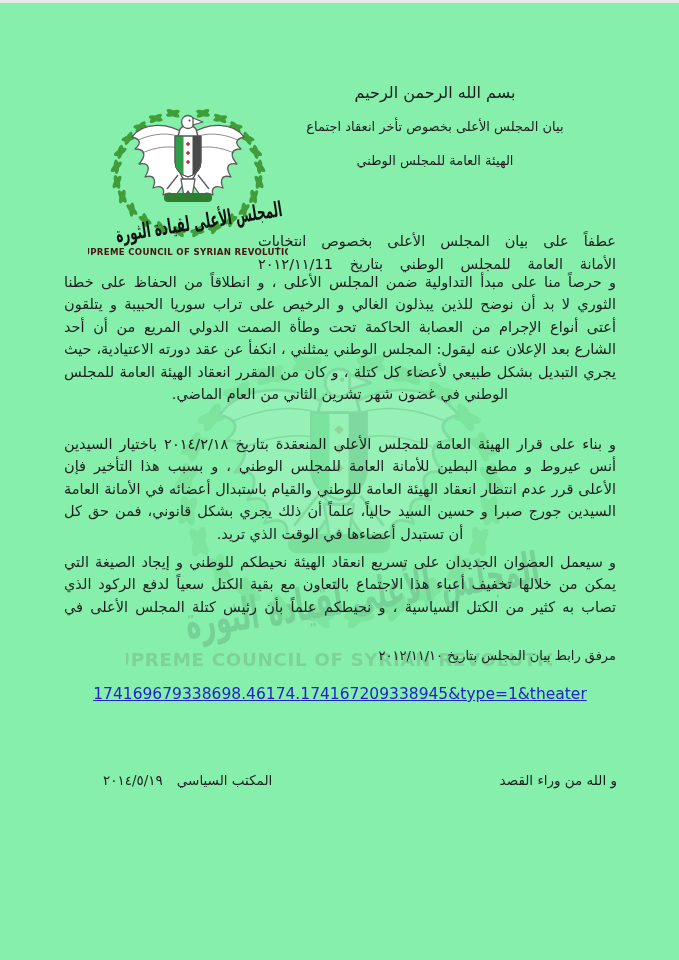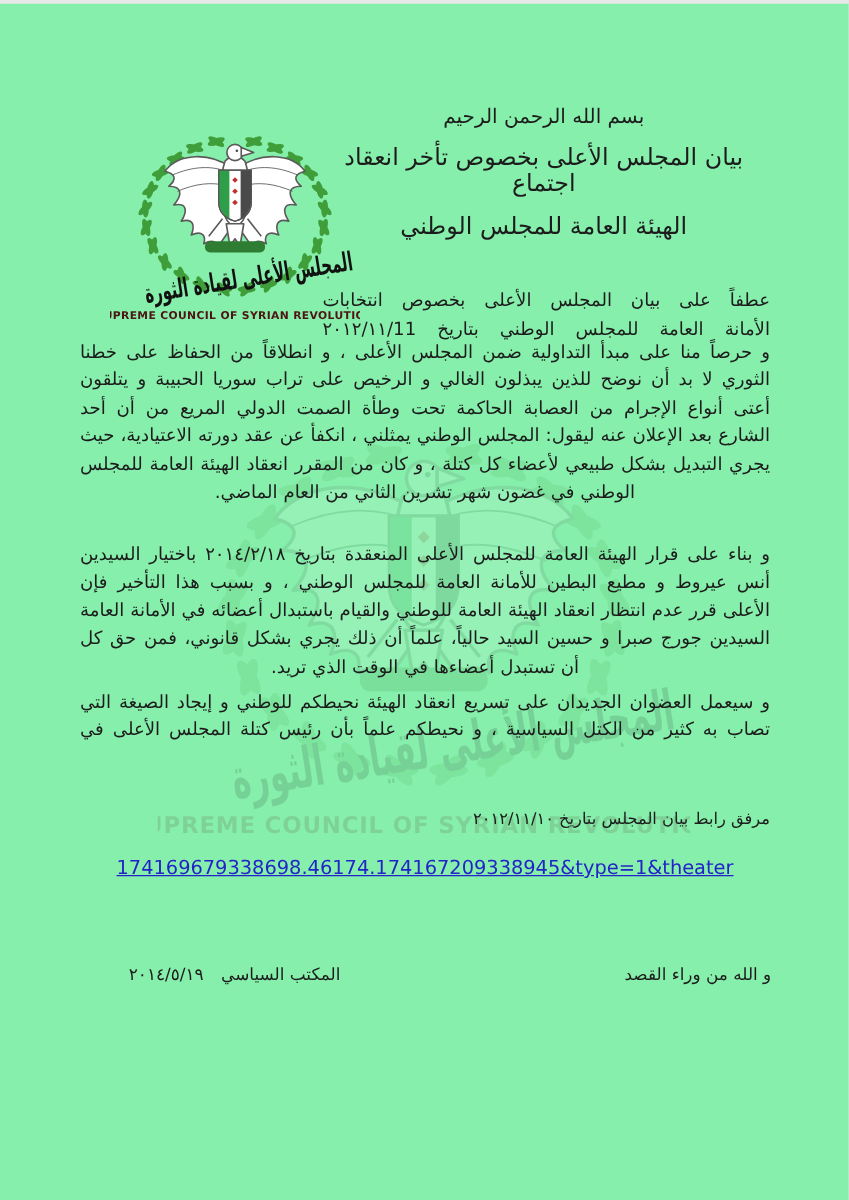--- a/index.html
+++ b/index.html
@@ -12,21 +12,21 @@
 
   
   .watermark{position:absolute;left:126px;top:284px;width:426px;opacity:0.13;pointer-events:none;}
 
   
   .logo{position:absolute;left:88px;top:74px;width:200px;}
 
   
   .headings{position:absolute;left:252px;top:80px;width:366px;text-align:center;}
   .bismillah{font-size:16px;line-height:20px;}
-  .title{font-size:19px;line-height:21px;margin-top:13px;}
+  .title{font-size:13px;line-height:21px;margin-top:13px;}
 
   
   .intro{position:absolute;left:258px;top:227px;width:358px;font-size:14.5px;line-height:23px;}
   .line{text-align:justify;text-align-last:justify;height:22.4px;overflow:hidden;}
   .intro .line{height:23px;}
 
   
   .para{position:absolute;left:64px;width:552px;font-size:14.5px;line-height:22.4px;}
   .p1{top:268px;} .p2{top:430px;} .p3{top:548px;}
   .para .line:last-child{text-align-last:center;}
@@ -168,20 +168,21 @@
   <div class="line">و بناء على قرار الهيئة العامة للمجلس الأعلى المنعقدة بتاريخ ٢٠١٤/٢/١٨ باختيار السيدين</div>
       <div class="line">أنس عيروط و مطيع البطين للأمانة العامة للمجلس الوطني ، و بسبب هذا التأخير فإن المجلس</div>
       <div class="line">الأعلى قرر عدم انتظار انعقاد الهيئة العامة للوطني والقيام باستبدال أعضائه في الأمانة العامة</div>
       <div class="line">السيدين جورج صبرا و حسين السيد حالياً، علماً أن ذلك يجري بشكل قانوني، فمن حق كل كتلة</div>
       <div class="line">أن تستبدل أعضاءها في الوقت الذي تريد.</div>
     </div>
 
   <div class="para p3">
 
   <div class="line">و سيعمل العضوان الجديدان على تسريع انعقاد الهيئة نحيطكم للوطني و إيجاد الصيغة التي</div>
+      <div class="line">يمكن من خلالها تخفيف أعباء هذا الاجتماع بالتعاون مع بقية الكتل سعياً لدفع الركود الذي</div>
       <div class="line">تصاب به كثير من الكتل السياسية ، و نحيطكم علماً بأن رئيس كتلة المجلس الأعلى في المجلس</div>
     </div>
 
   <div class="attach">مرفق رابط بيان المجلس بتاريخ ٢٠١٢/١١/١٠</div>
 
   <div class="fb">
     <a style="color: rgb(35, 35, 200);">174169679338698.46174.174167209338945&amp;type=1&amp;theater</a>
   </div>
 
   <div class="footer">

